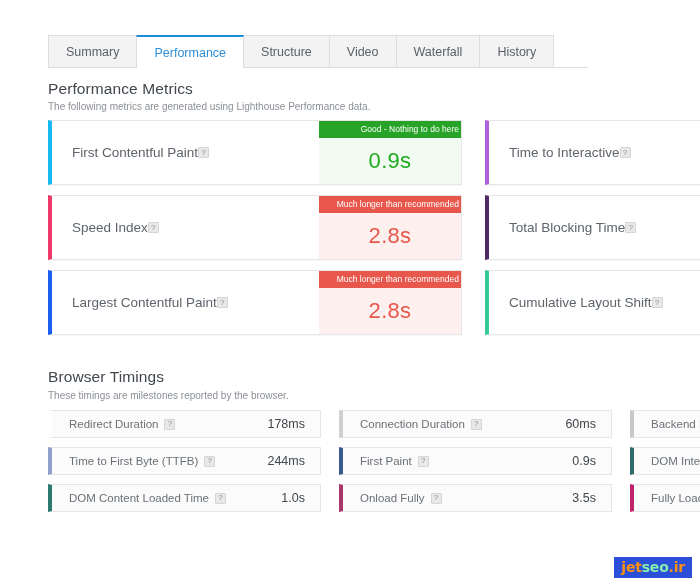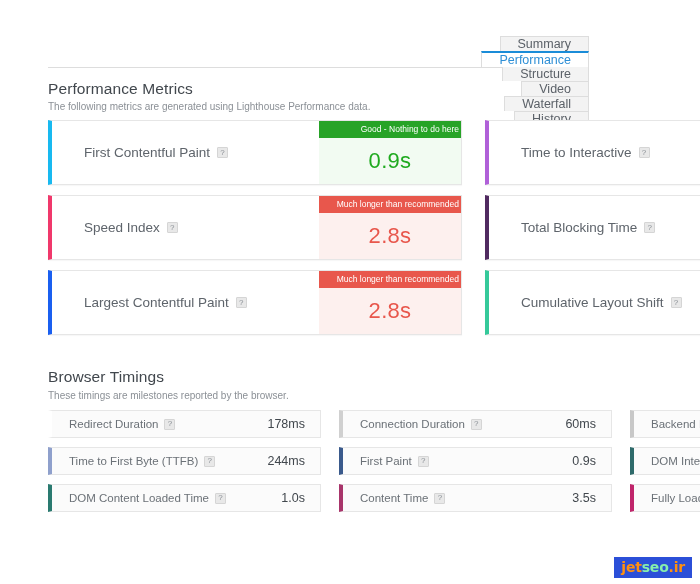--- a/index.html
+++ b/index.html
@@ -17,21 +17,20 @@
   }
 
   
   .tabbar {
     position: absolute;
     left: 48px; top: 36px;
     width: 540px; height: 32px;
     border-bottom: 1px solid #dddddd;
     display: flex;
     align-items: flex-end;
-    flex-direction: column;
   }
   .tab {
     height: 32px;
     padding: 0 17px;
     display: flex; align-items: center; justify-content: center;
     font-size: 12.5px;
     color: #5b6168;
     background: #f3f3f3;
     border: 1px solid #dddddd;
     border-bottom: none;
@@ -81,26 +80,25 @@
     background: #ffffff;
     border: 1px solid #e6e6e6;
     border-left-width: 4px;
     border-left-style: solid;
     display: flex;
     align-items: center;
     box-shadow: 0 1px 1px rgba(0,0,0,0.03);
     flex: 0 0 auto;
   }
   .metric-label {
-    padding-left: 32px;
+    padding-left: 20px;
     font-size: 13.5px;
     color: #5e646b;
     display: flex;
     align-items: center;
-    gap: 7px;
     white-space: nowrap;
   }
   .help-icon {
     display: inline-flex;
     align-items: center; justify-content: center;
     width: 11px; height: 11px;
     background: #e8e8e8;
     border: 1px solid #d5d5d5;
     color: #8a8f95;
     font-size: 8px;
@@ -328,21 +326,21 @@
       <div class="timing-row">
         <div class="timing-card" style="border-left-color: rgb(42, 122, 112);">
           <div class="timing-label">
             <span>DOM Content Loaded Time</span>
             <span class="help-icon">?</span>
           </div>
           <div class="timing-value">1.0s</div>
         </div>
         <div class="timing-card" style="border-left-color: rgb(168, 53, 107);">
           <div class="timing-label">
-            <span>Content Time</span>
+            <span>Onload Fully</span>
             <span class="help-icon">?</span>
           </div>
           <div class="timing-value">3.5s</div>
         </div>
         <div class="timing-card" style="border-left-color: rgb(192, 37, 107);">
           <div class="timing-label">
             <span>Fully Loaded Time</span>
           </div>
           <div class="timing-value"></div>
         </div>

